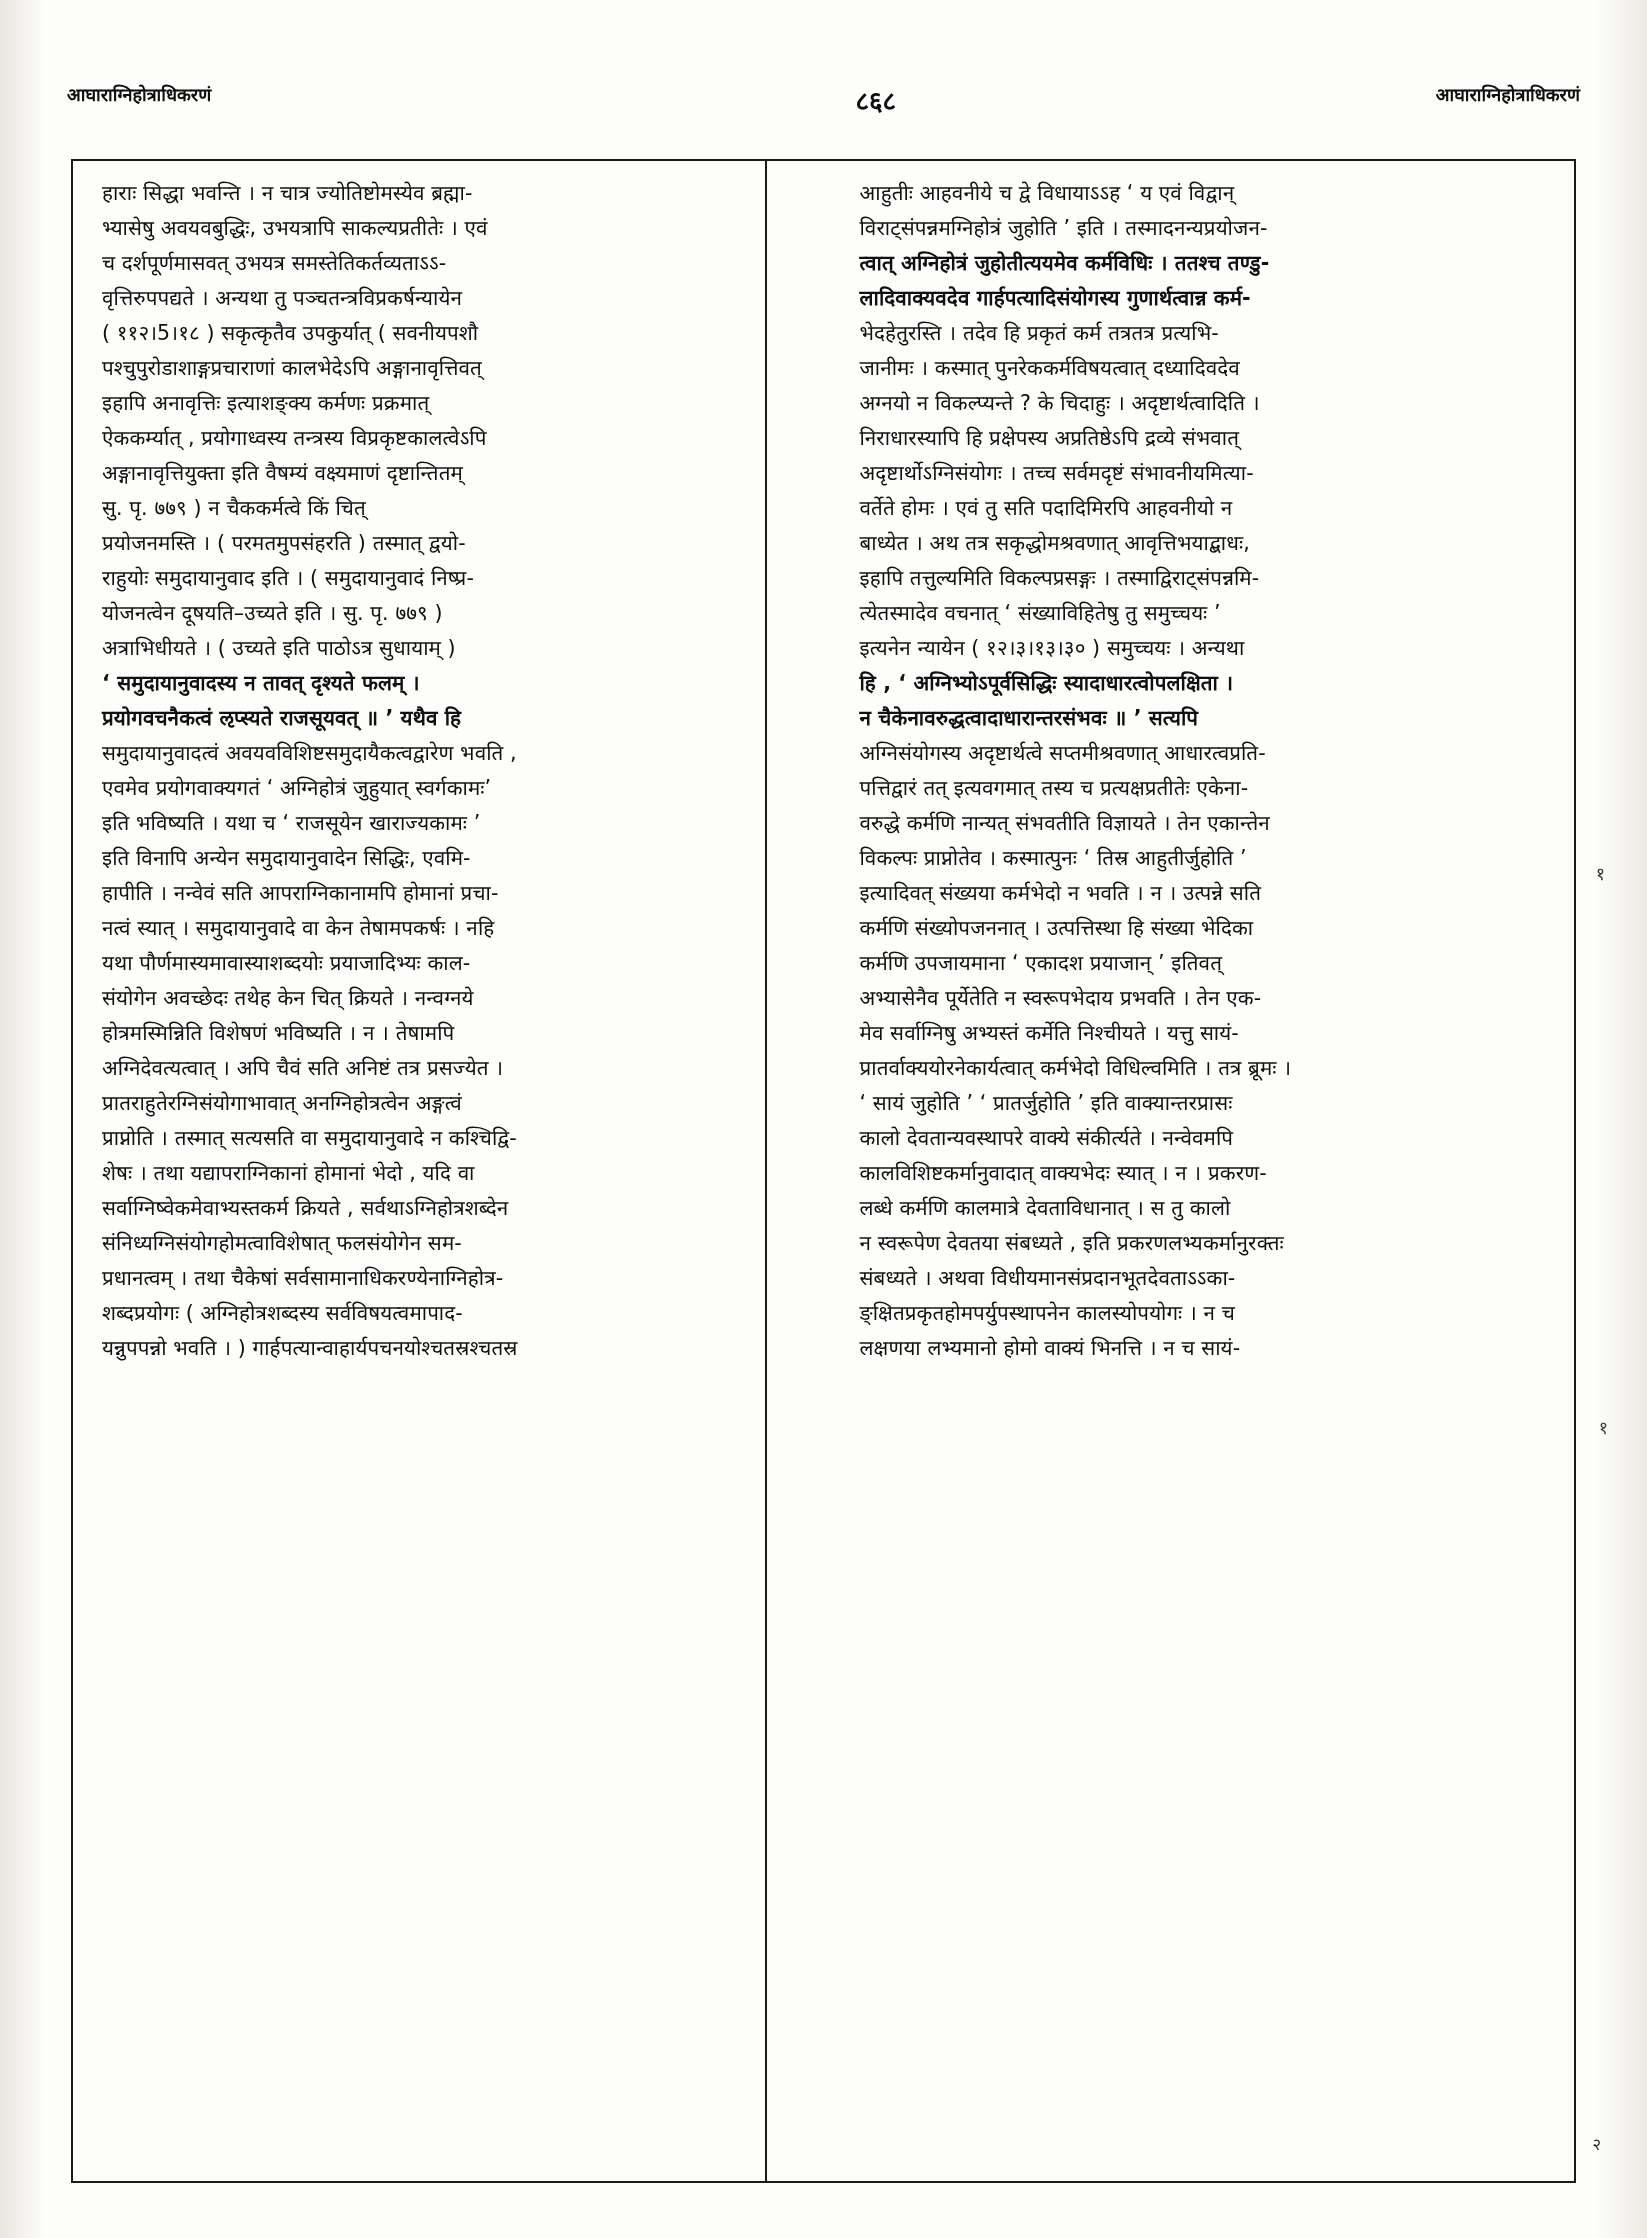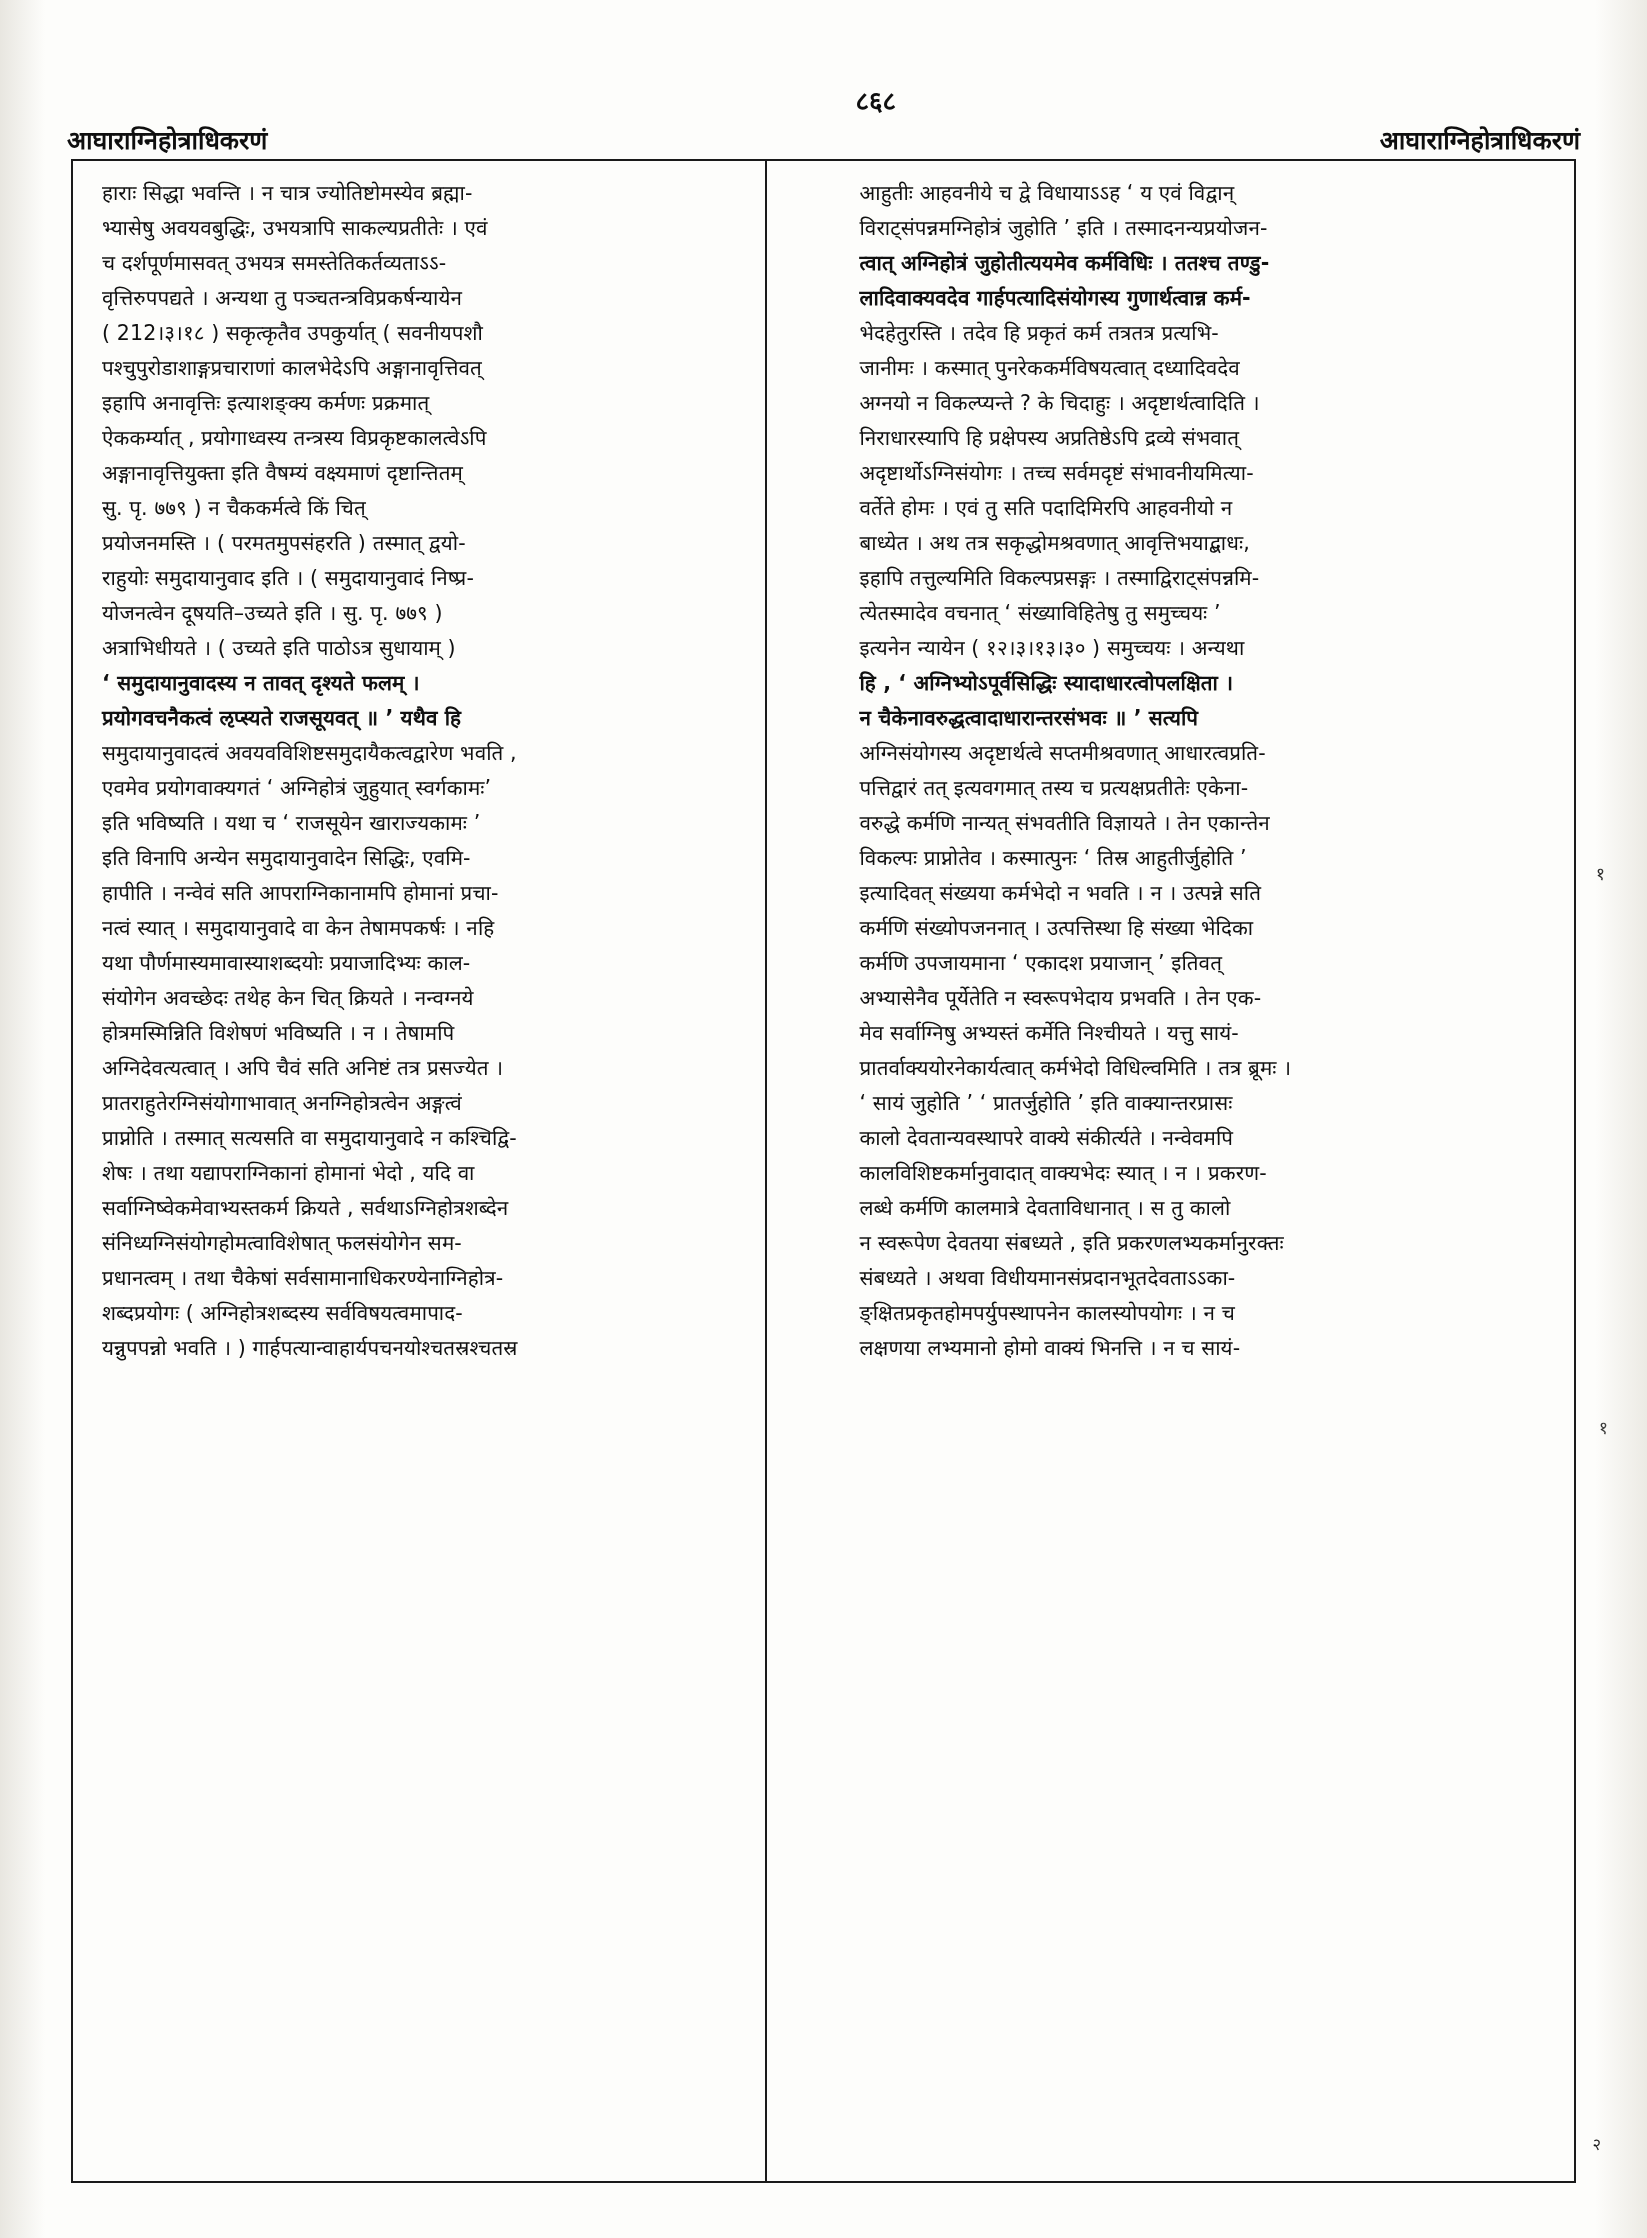--- a/index.html
+++ b/index.html
@@ -48,26 +48,25 @@
     left: 67px;
     right: 67px;
     top: 82px;
     height: 45px;
     display: flex;
     align-items: flex-start;
     justify-content: space-between;
   }
   .header-title {
     font-family: "DejaVu Sans", sans-serif;
-    font-size: 25px;
+    font-size: 18px;
     font-weight: 700;
     color: #0f0f0f;
     white-space: nowrap;
     letter-spacing: 0px;
-    margin-top: 40px;
   }
   .header-pageno {
     font-family: "DejaVu Sans", sans-serif;
     font-size: 26px;
     font-weight: 700;
     color: #0f0f0f;
     margin-left: 112px;
     margin-right: 7.5px;
   }
   .header-center {
@@ -177,21 +176,21 @@
   <div class="rule-left"></div>
   <div class="rule-right"></div>
   <div class="rule-mid"></div>
 
   <div class="columns">
     <div class="col left">
       <div class="line">हाराः सिद्धा भवन्ति । न चात्र ज्योतिष्टोमस्येव ब्रह्मा-</div>
       <div class="line">भ्यासेषु अवयवबुद्धिः, उभयत्रापि साकल्यप्रतीतेः । एवं</div>
       <div class="line">च   दर्शपूर्णमासवत्   उभयत्र   समस्तेतिकर्तव्यताऽऽ-</div>
       <div class="line">वृत्तिरुपपद्यते ।  अन्यथा  तु  पञ्चतन्त्रविप्रकर्षन्यायेन</div>
-      <div class="line">( 212।३।१८ ) सकृत्कृतैव उपकुर्यात् ( सवनीयपशौ</div>
+      <div class="line">( ११२।5।१८ ) सकृत्कृतैव उपकुर्यात् ( सवनीयपशौ</div>
       <div class="line">पश्चुपुरोडाशाङ्गप्रचाराणां कालभेदेऽपि  अङ्गानावृत्तिवत्</div>
       <div class="line">इहापि   अनावृत्तिः    इत्याशङ्क्य   कर्मणः   प्रक्रमात्</div>
       <div class="line">ऐककर्म्यात् , प्रयोगाध्वस्य  तन्त्रस्य  विप्रकृष्टकालत्वेऽपि</div>
       <div class="line">अङ्गानावृत्तियुक्ता  इति  वैषम्यं  वक्ष्यमाणं  दृष्टान्तितम्</div>
       <div class="line">सु.   पृ.   ७७९ )   न  चैककर्मत्वे   किं   चित्</div>
       <div class="line">प्रयोजनमस्ति । ( परमतमुपसंहरति  )  तस्मात्  द्वयो-</div>
       <div class="line">राहुयोः समुदायानुवाद इति । ( समुदायानुवादं निष्प्र-</div>
       <div class="line">योजनत्वेन  दूषयति–उच्यते  इति ।  सु.  पृ.  ७७९  )</div>
       <div class="line">अत्राभिधीयते । ( उच्यते इति पाठोऽत्र सुधायाम् )</div>
       <div class="line bold">‘ समुदायानुवादस्य  न  तावत्  दृश्यते  फलम् ।</div>

